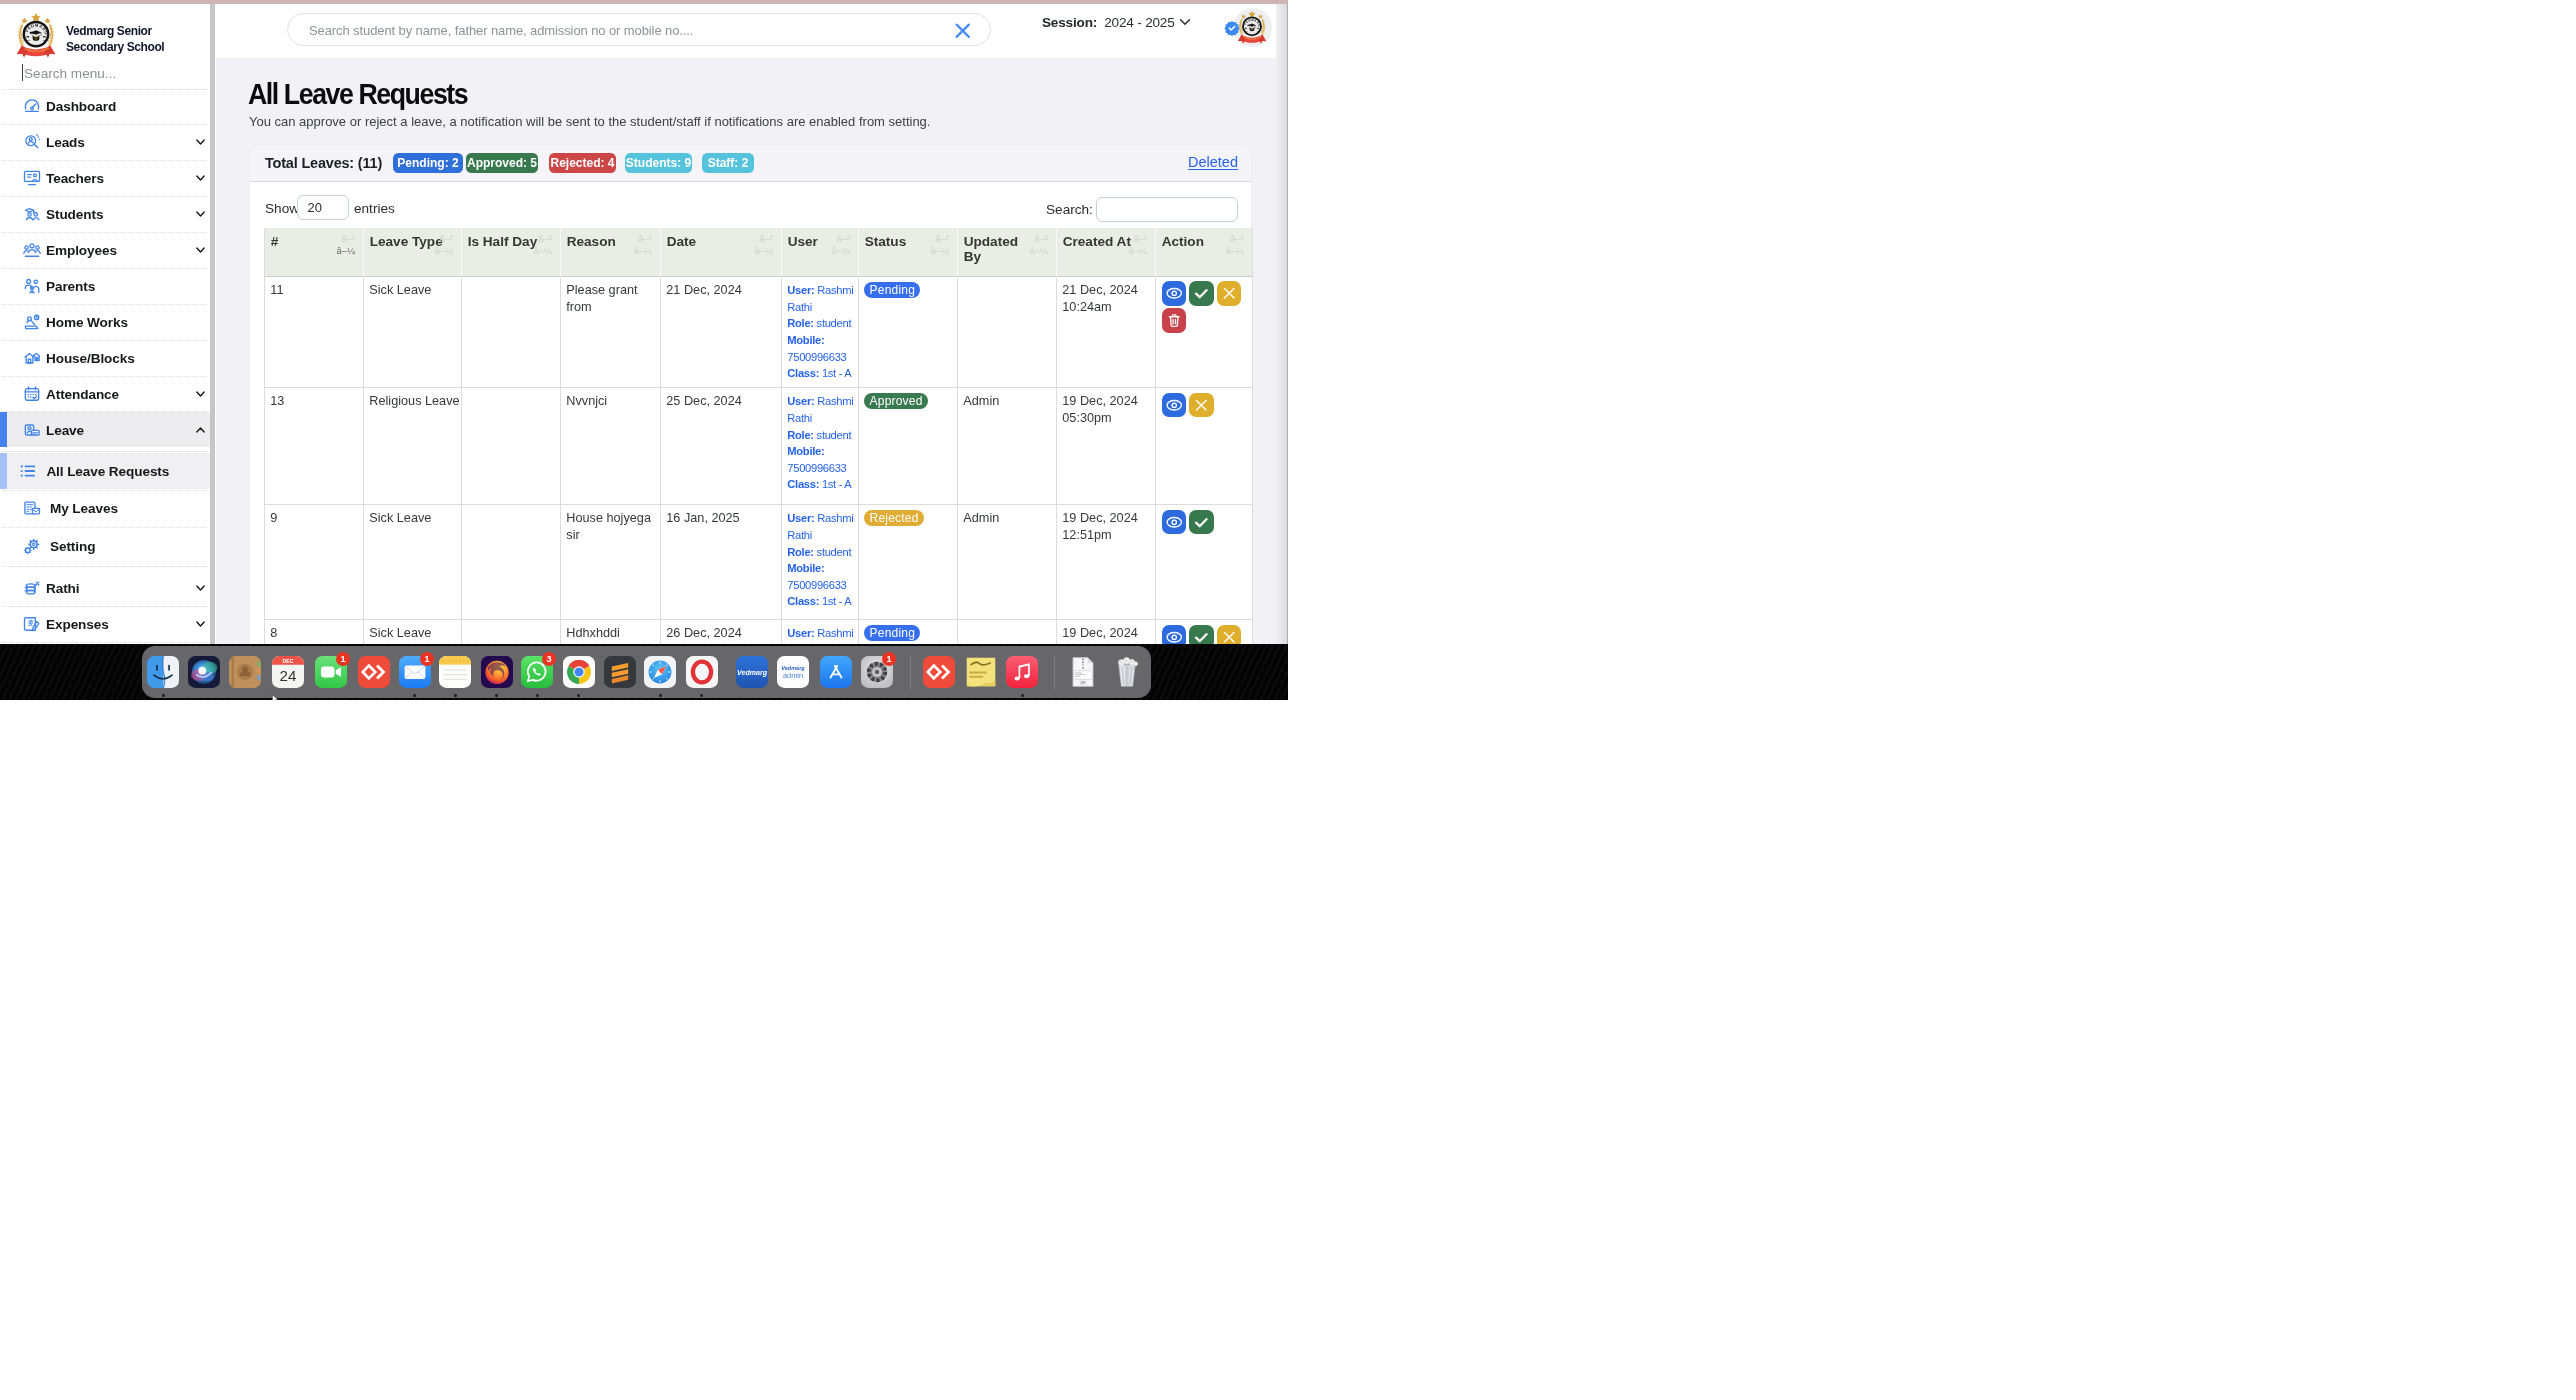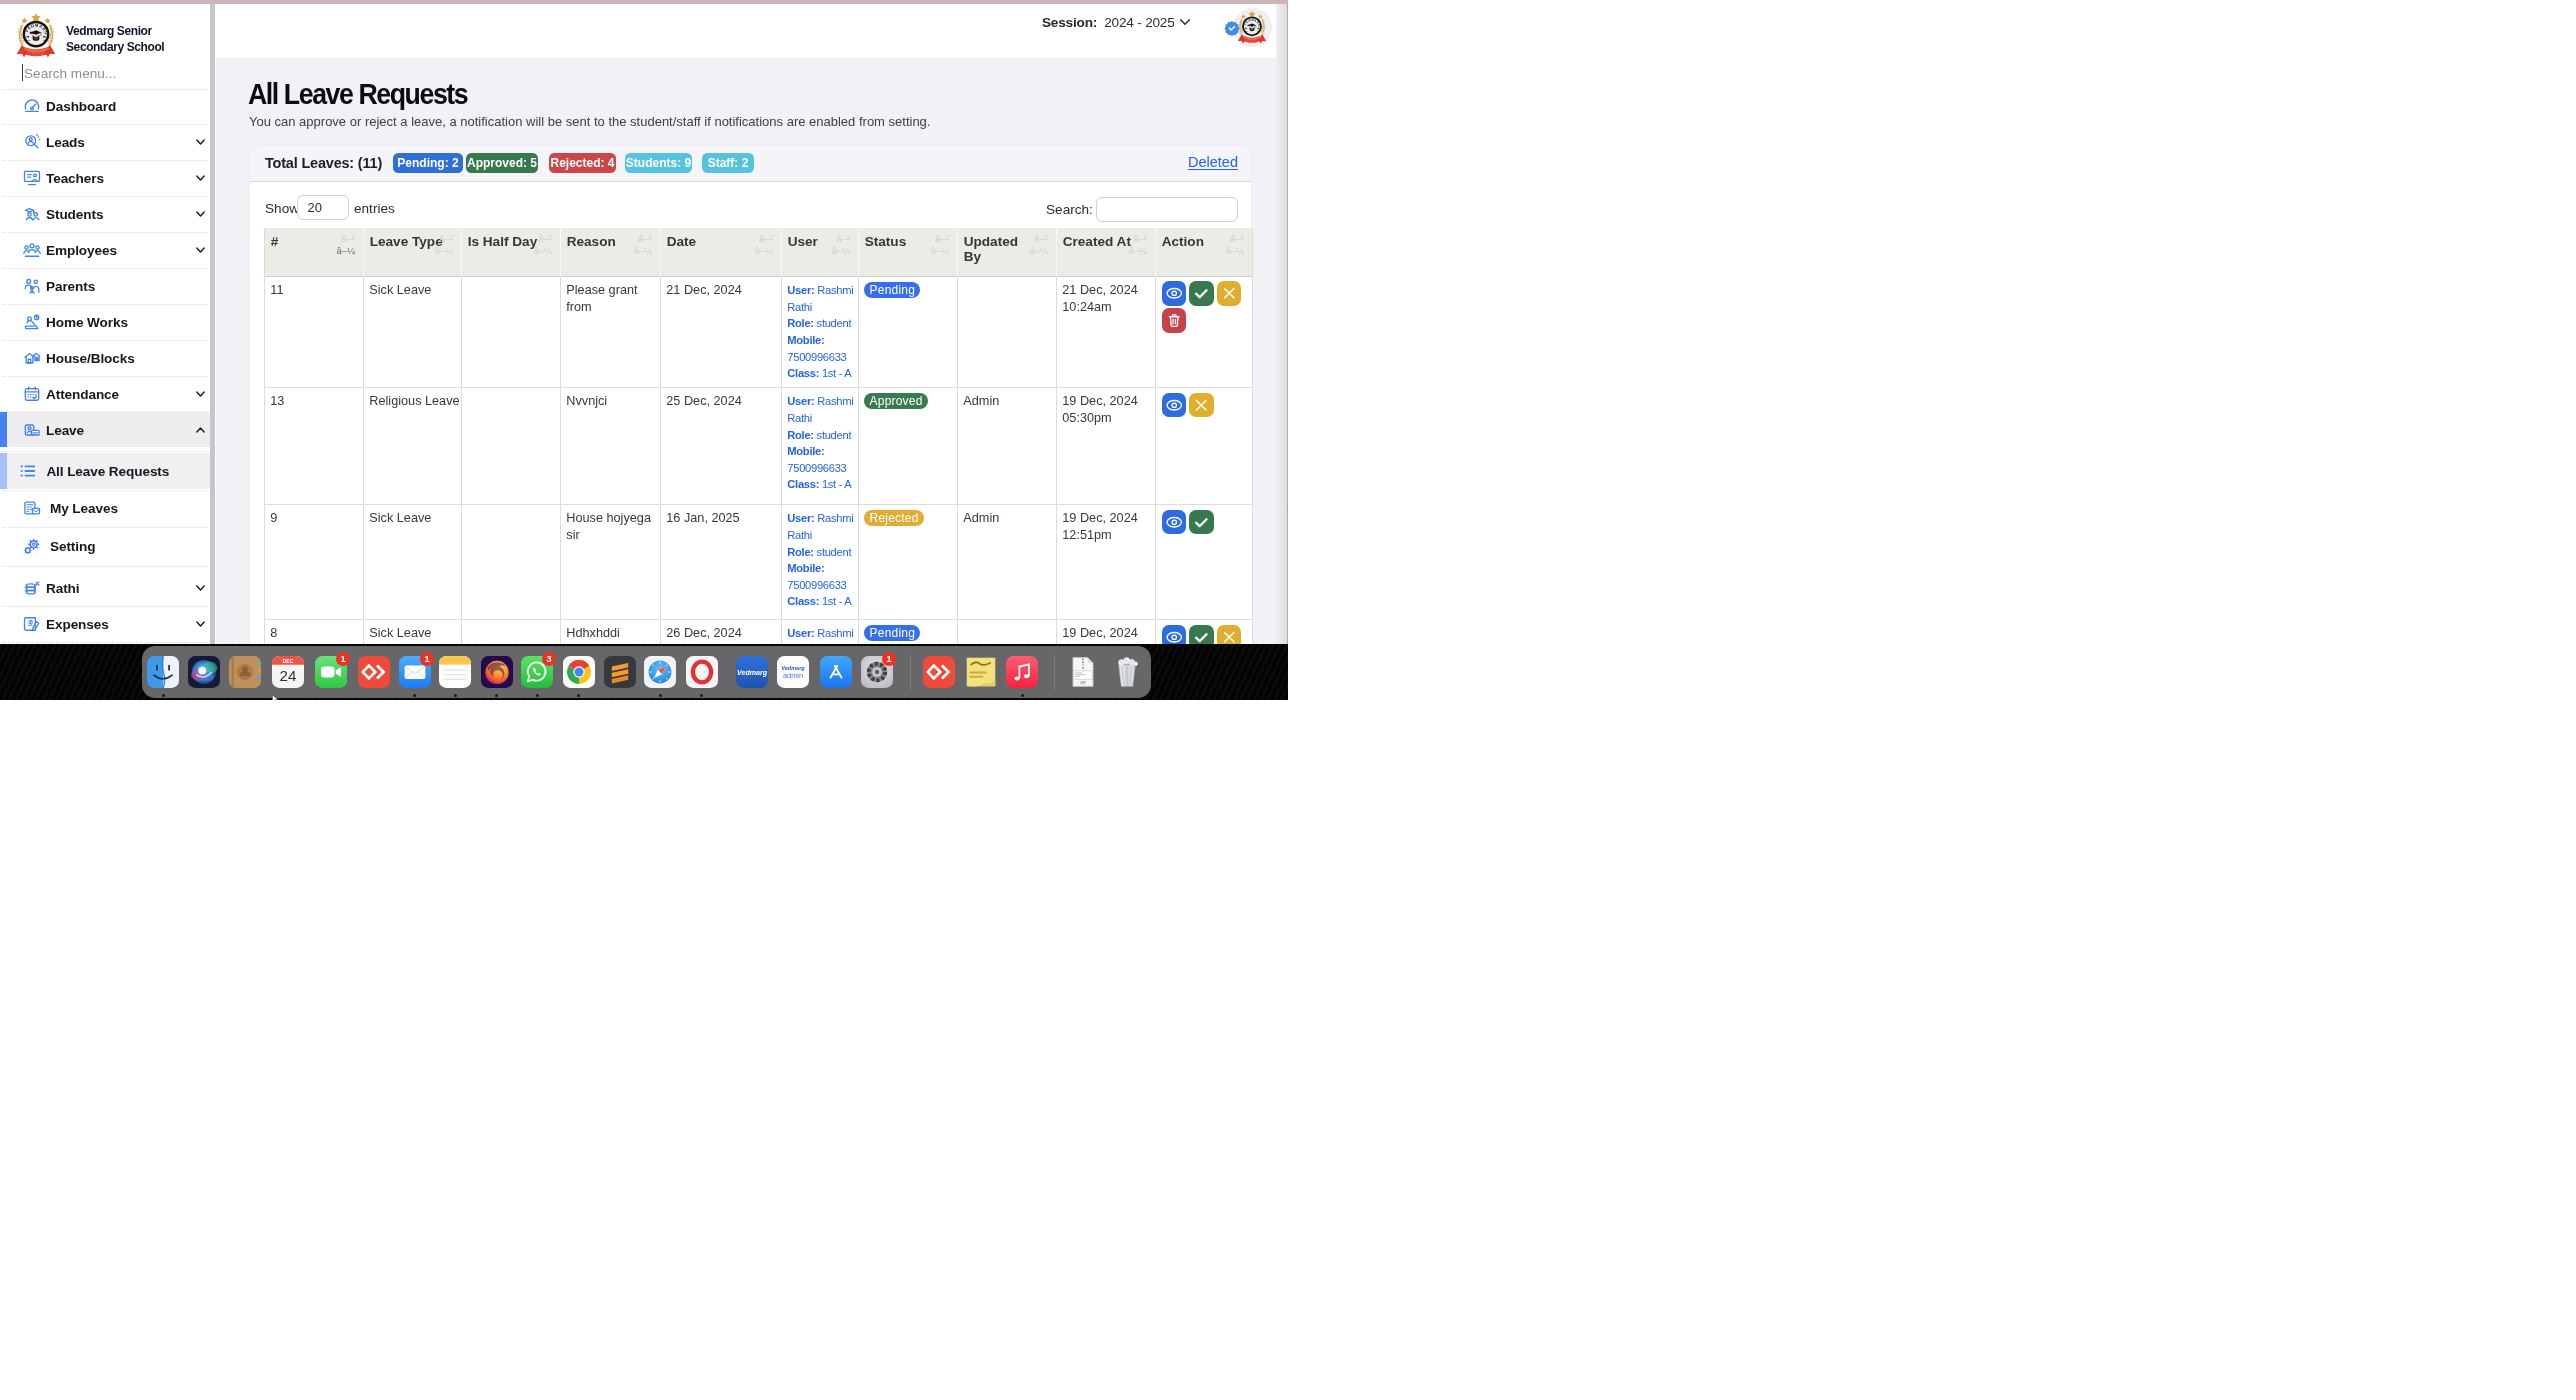--- a/index.html
+++ b/index.html
@@ -82,20 +82,26 @@
 .nbadge { position:absolute; width:14px; height:14px; border-radius:50%; background:#ec3323; color:#fff; font-size:9.2px; font-weight:600; text-align:center; line-height:14px; }
 .dsep { position:absolute; top:8.8px; width:0.9px; height:35px; background:#7b7b7d; }
 </style>
 </head>
 <body>
 <div id="s">
   <div id="win"></div>
   <div id="strip"></div>
 
   <div id="topbar">
+    <div id="searchpill">
+      <div class="ph">Search student by name, father name, admission no or mobile no....</div>
+      <svg style="position:absolute;right:19px;top:8px" width="17.5" height="17.5" viewBox="0 0 20 20">
+          <path d="M3 3 L17 17 M17 3 L3 17" stroke="#4a8cf7" stroke-width="2.6" stroke-linecap="round"></path>
+        </svg>
+    </div>
     <div id="sess">Session: <span>&nbsp;2024 - 2025</span>
       <svg style="vertical-align:-1.8px" width="14" height="14" viewBox="0 0 16 16">
           <path d="M3 5.5 L8 10.5 L13 5.5" stroke="#2c2f35" stroke-width="1.8" fill="none" stroke-linecap="round"></path>
         </svg>
     </div>
     <div style="position:absolute;left:1022px;top:4.4px;width:39px;height:39px;border-radius:50%;background:#efeff1;overflow:hidden;">
 <div style="position:absolute;left:4.4px;top:2.6px;"><svg width="30" height="34" viewBox="0 0 88 100">
 <g fill="#d9a43c">
  <path d="M44 2 l3.2 6.6 7 .9 -5.1 4.9 1.3 7 -6.4-3.5 -6.4 3.5 1.3-7 -5.1-4.9 7-.9z"></path>
  <path d="M20 9 l2.6 5.2 5.6.7 -4.1 3.9 1 5.6 -5.1-2.8 -5.1 2.8 1-5.6 -4.1-3.9 5.6-.7z" transform="scale(0.82) translate(3,6)"></path>

